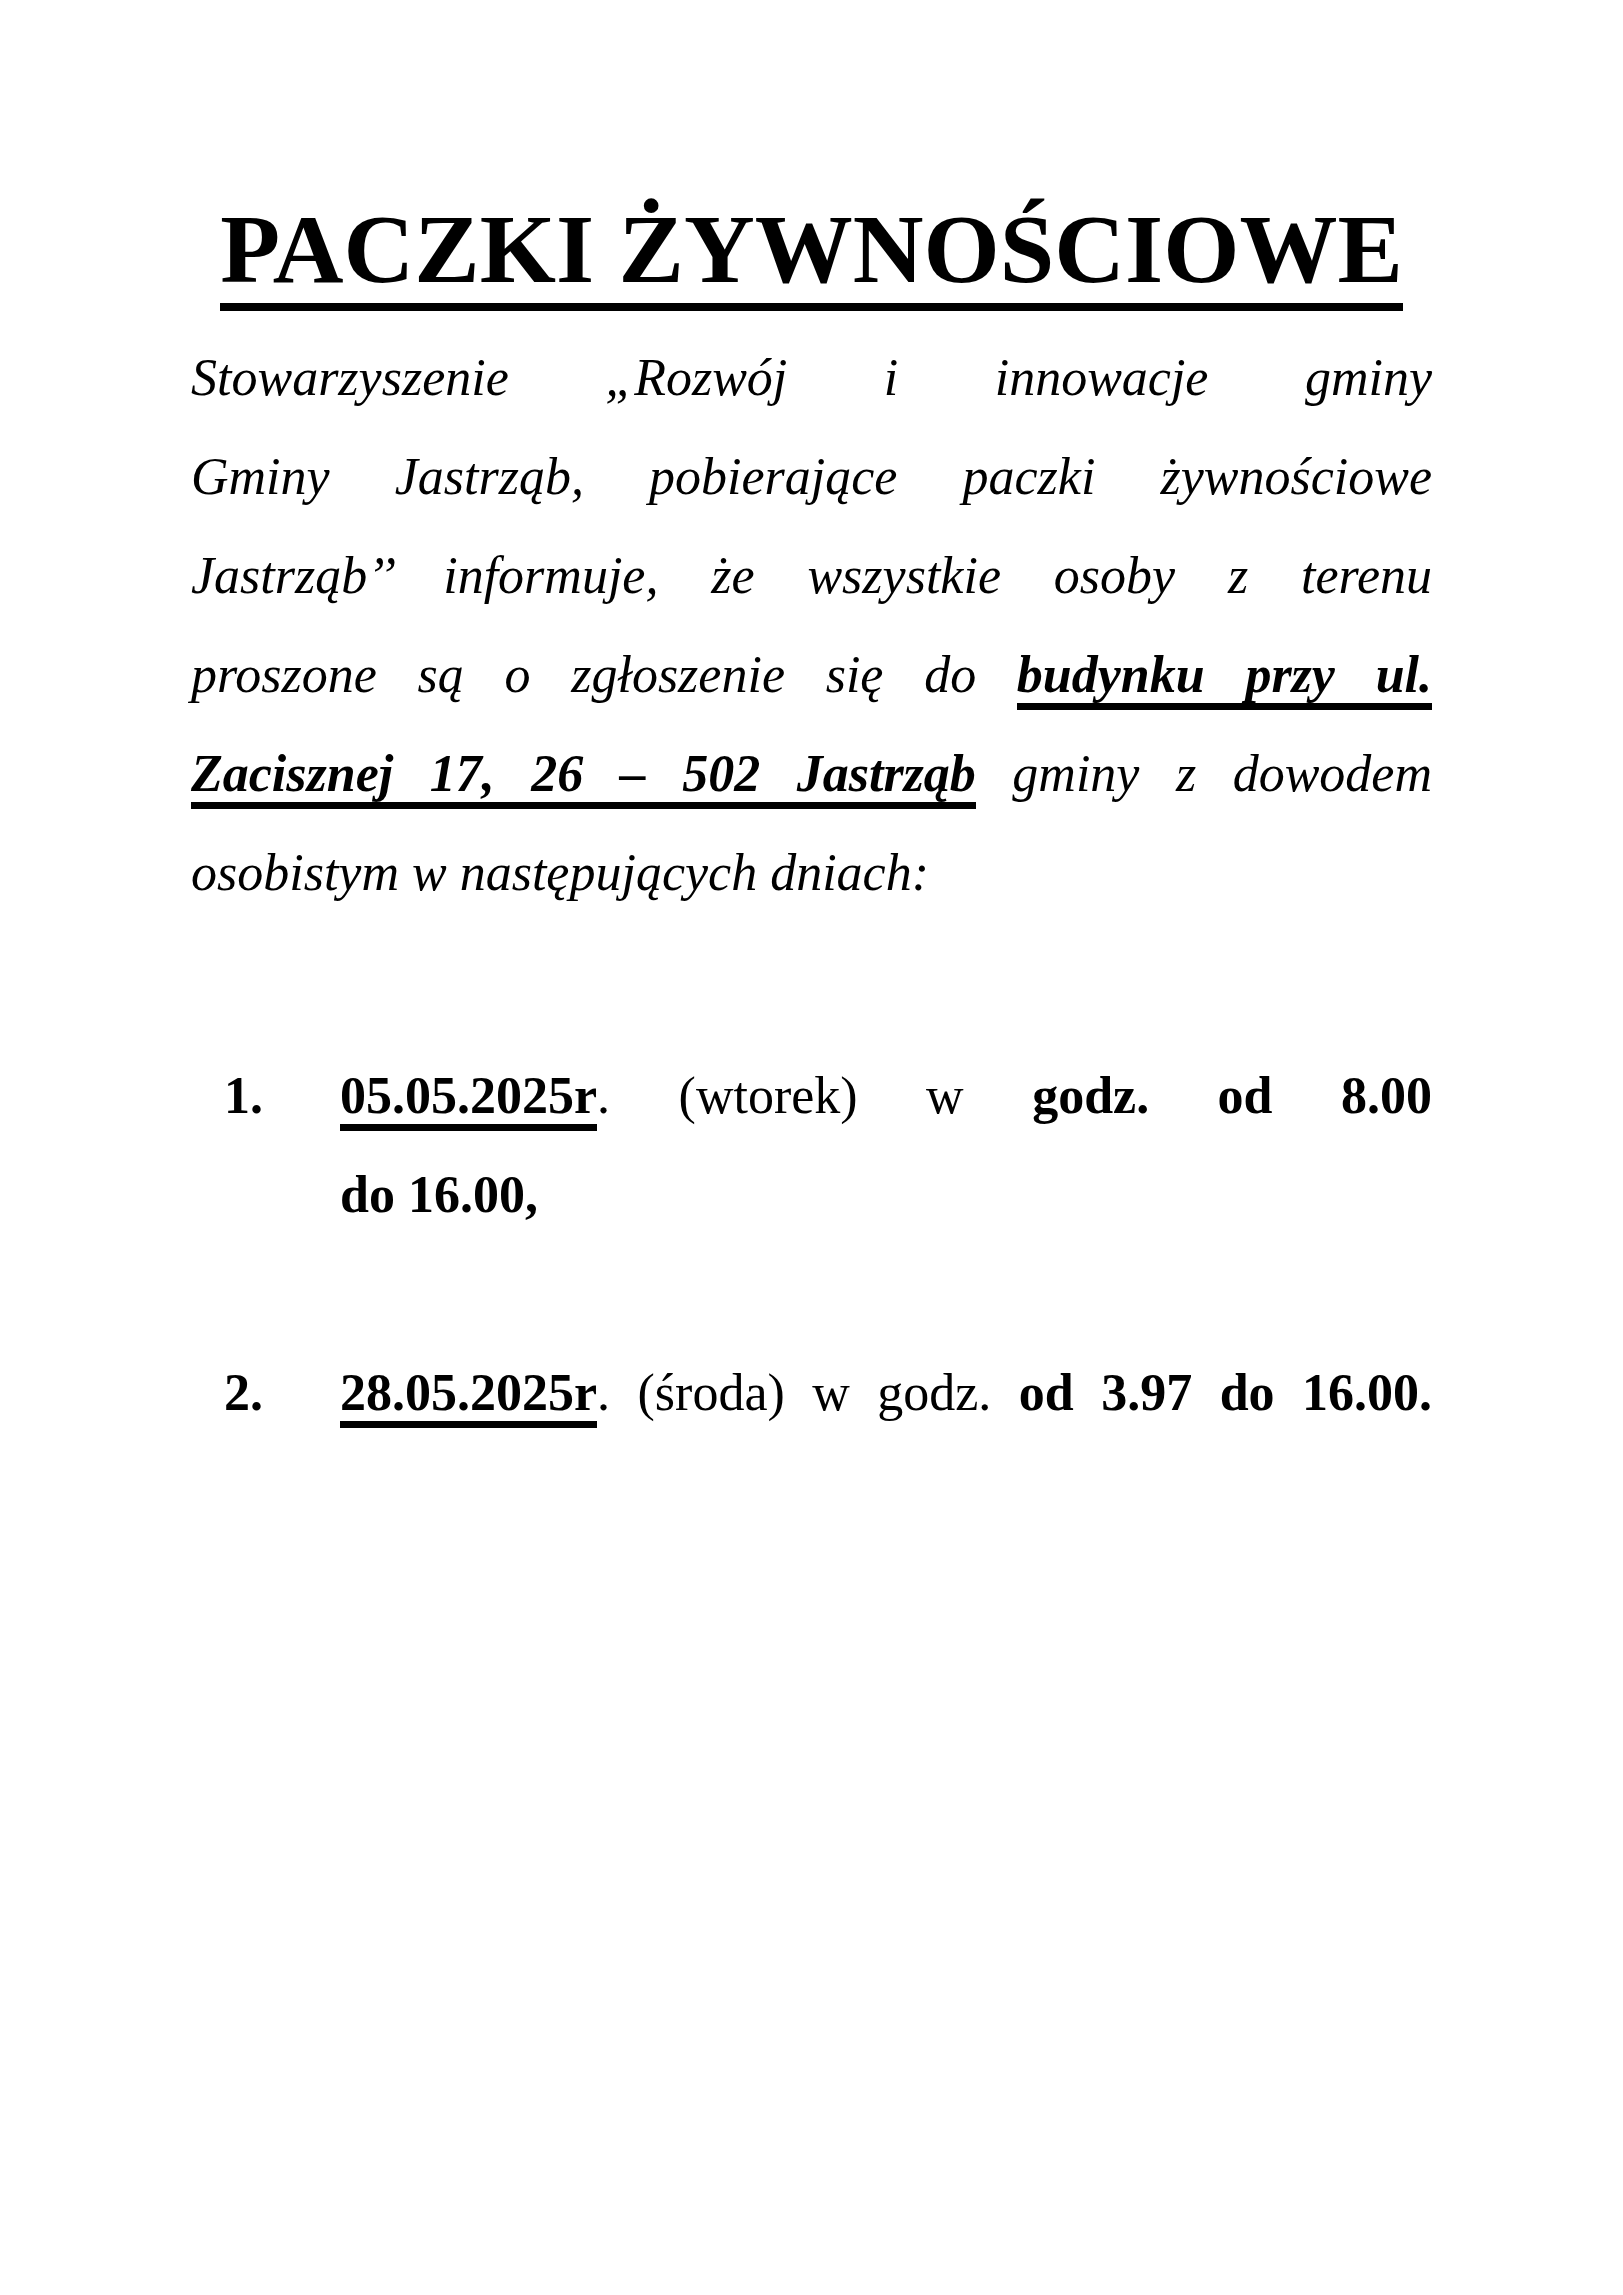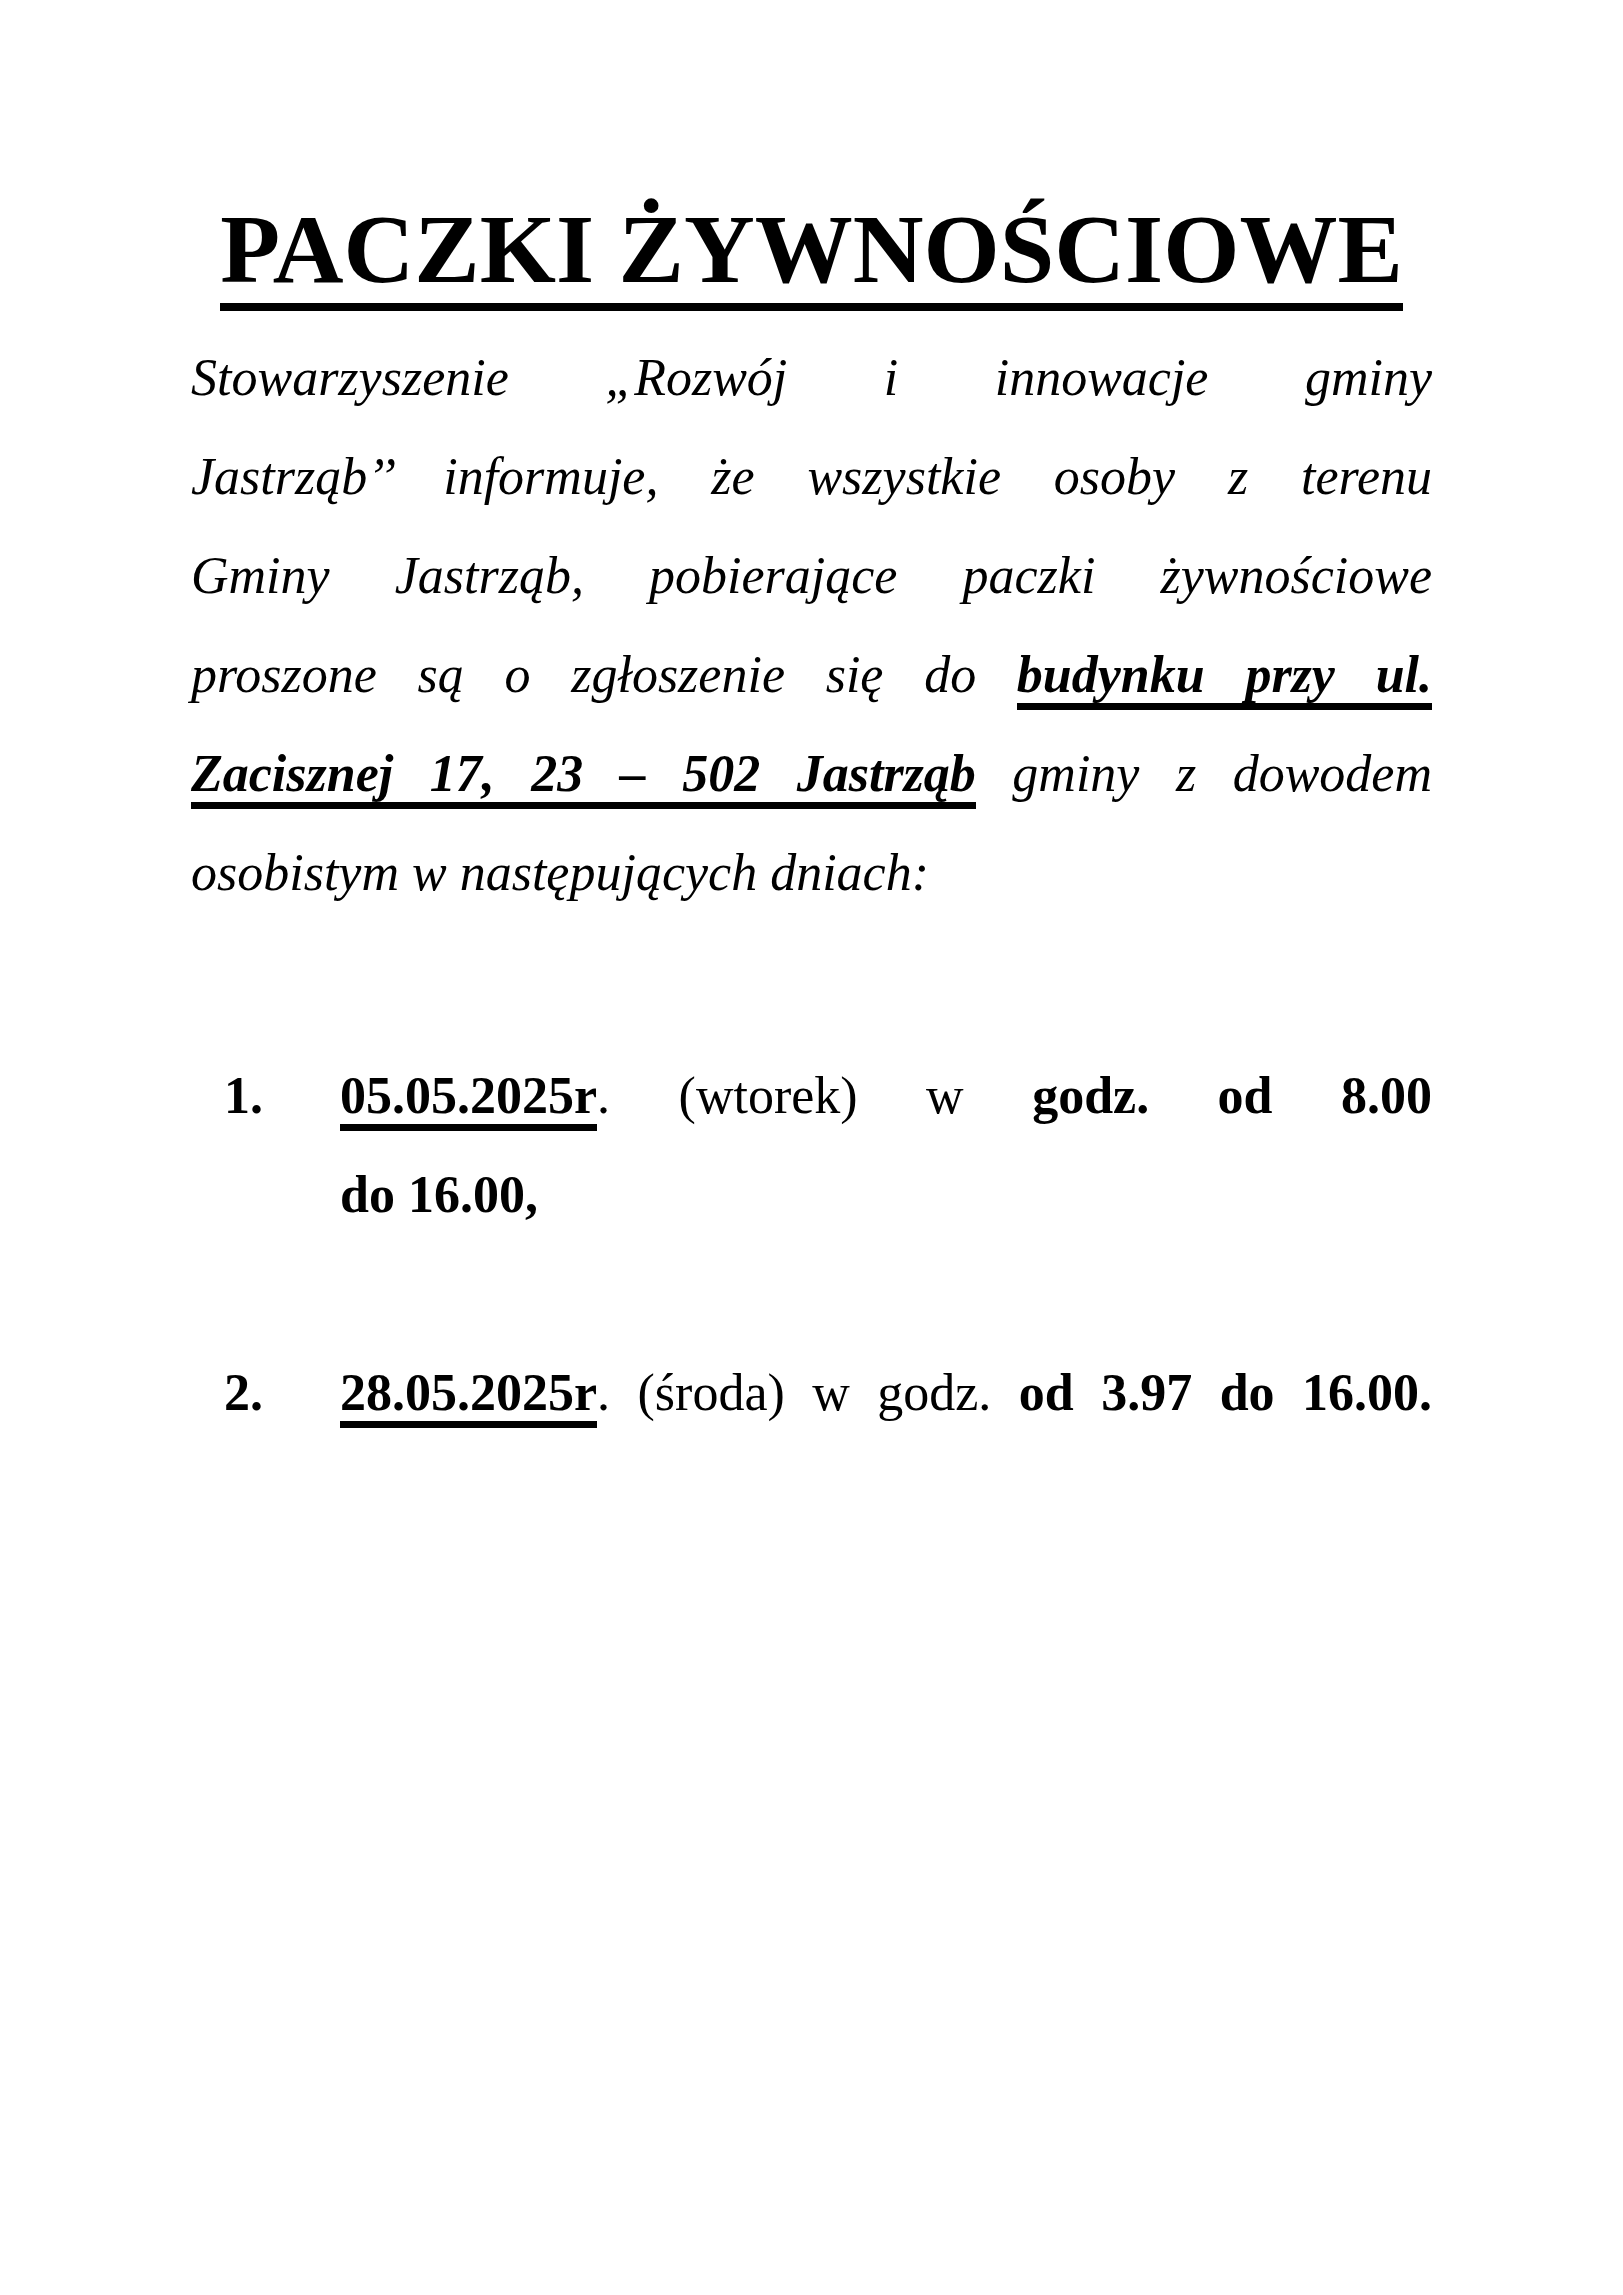--- a/index.html
+++ b/index.html
@@ -83,24 +83,24 @@
 </head>
 <body>
 
 <div class="page">
   <div class="content">
 
     <div class="title-wrap"><span class="title-underline">PACZKI ŻYWNOŚCIOWE</span></div>
 
     <div class="para">
       <div class="line"><span>Stowarzyszenie „Rozwój i innowacje gminy</span></div>
+      <div class="line"><span>Gminy Jastrząb, pobierające paczki żywnościowe</span></div>
       <div class="line"><span>Jastrząb’’ informuje, że wszystkie osoby z terenu</span></div>
-      <div class="line"><span>Gminy Jastrząb, pobierające paczki żywnościowe</span></div>
       <div class="line"><span>proszone są o zgłoszenie się do</span> <span class="b u">budynku przy ul.</span></div>
-      <div class="line"><span class="b u">Zacisznej 17, 23 – 502 Jastrząb</span> <span>gminy z dowodem</span></div>
+      <div class="line"><span class="b u">Zacisznej 17, 26 – 502 Jastrząb</span> <span>gminy z dowodem</span></div>
       <div class="line last"><span>osobistym w następujących dniach:</span></div>
     </div>
 
     <div class="list">
 
       <div class="list-item">
         <div class="num">1.</div>
         <div class="item-body">
           <div class="jline"><span class="b u">05.05.2025r</span><span>.</span> <span>(wtorek)</span> <span>w</span> <span class="b">godz. od 8.00</span></div>
           <div class="pline b"><span>do 16.00,</span></div>

